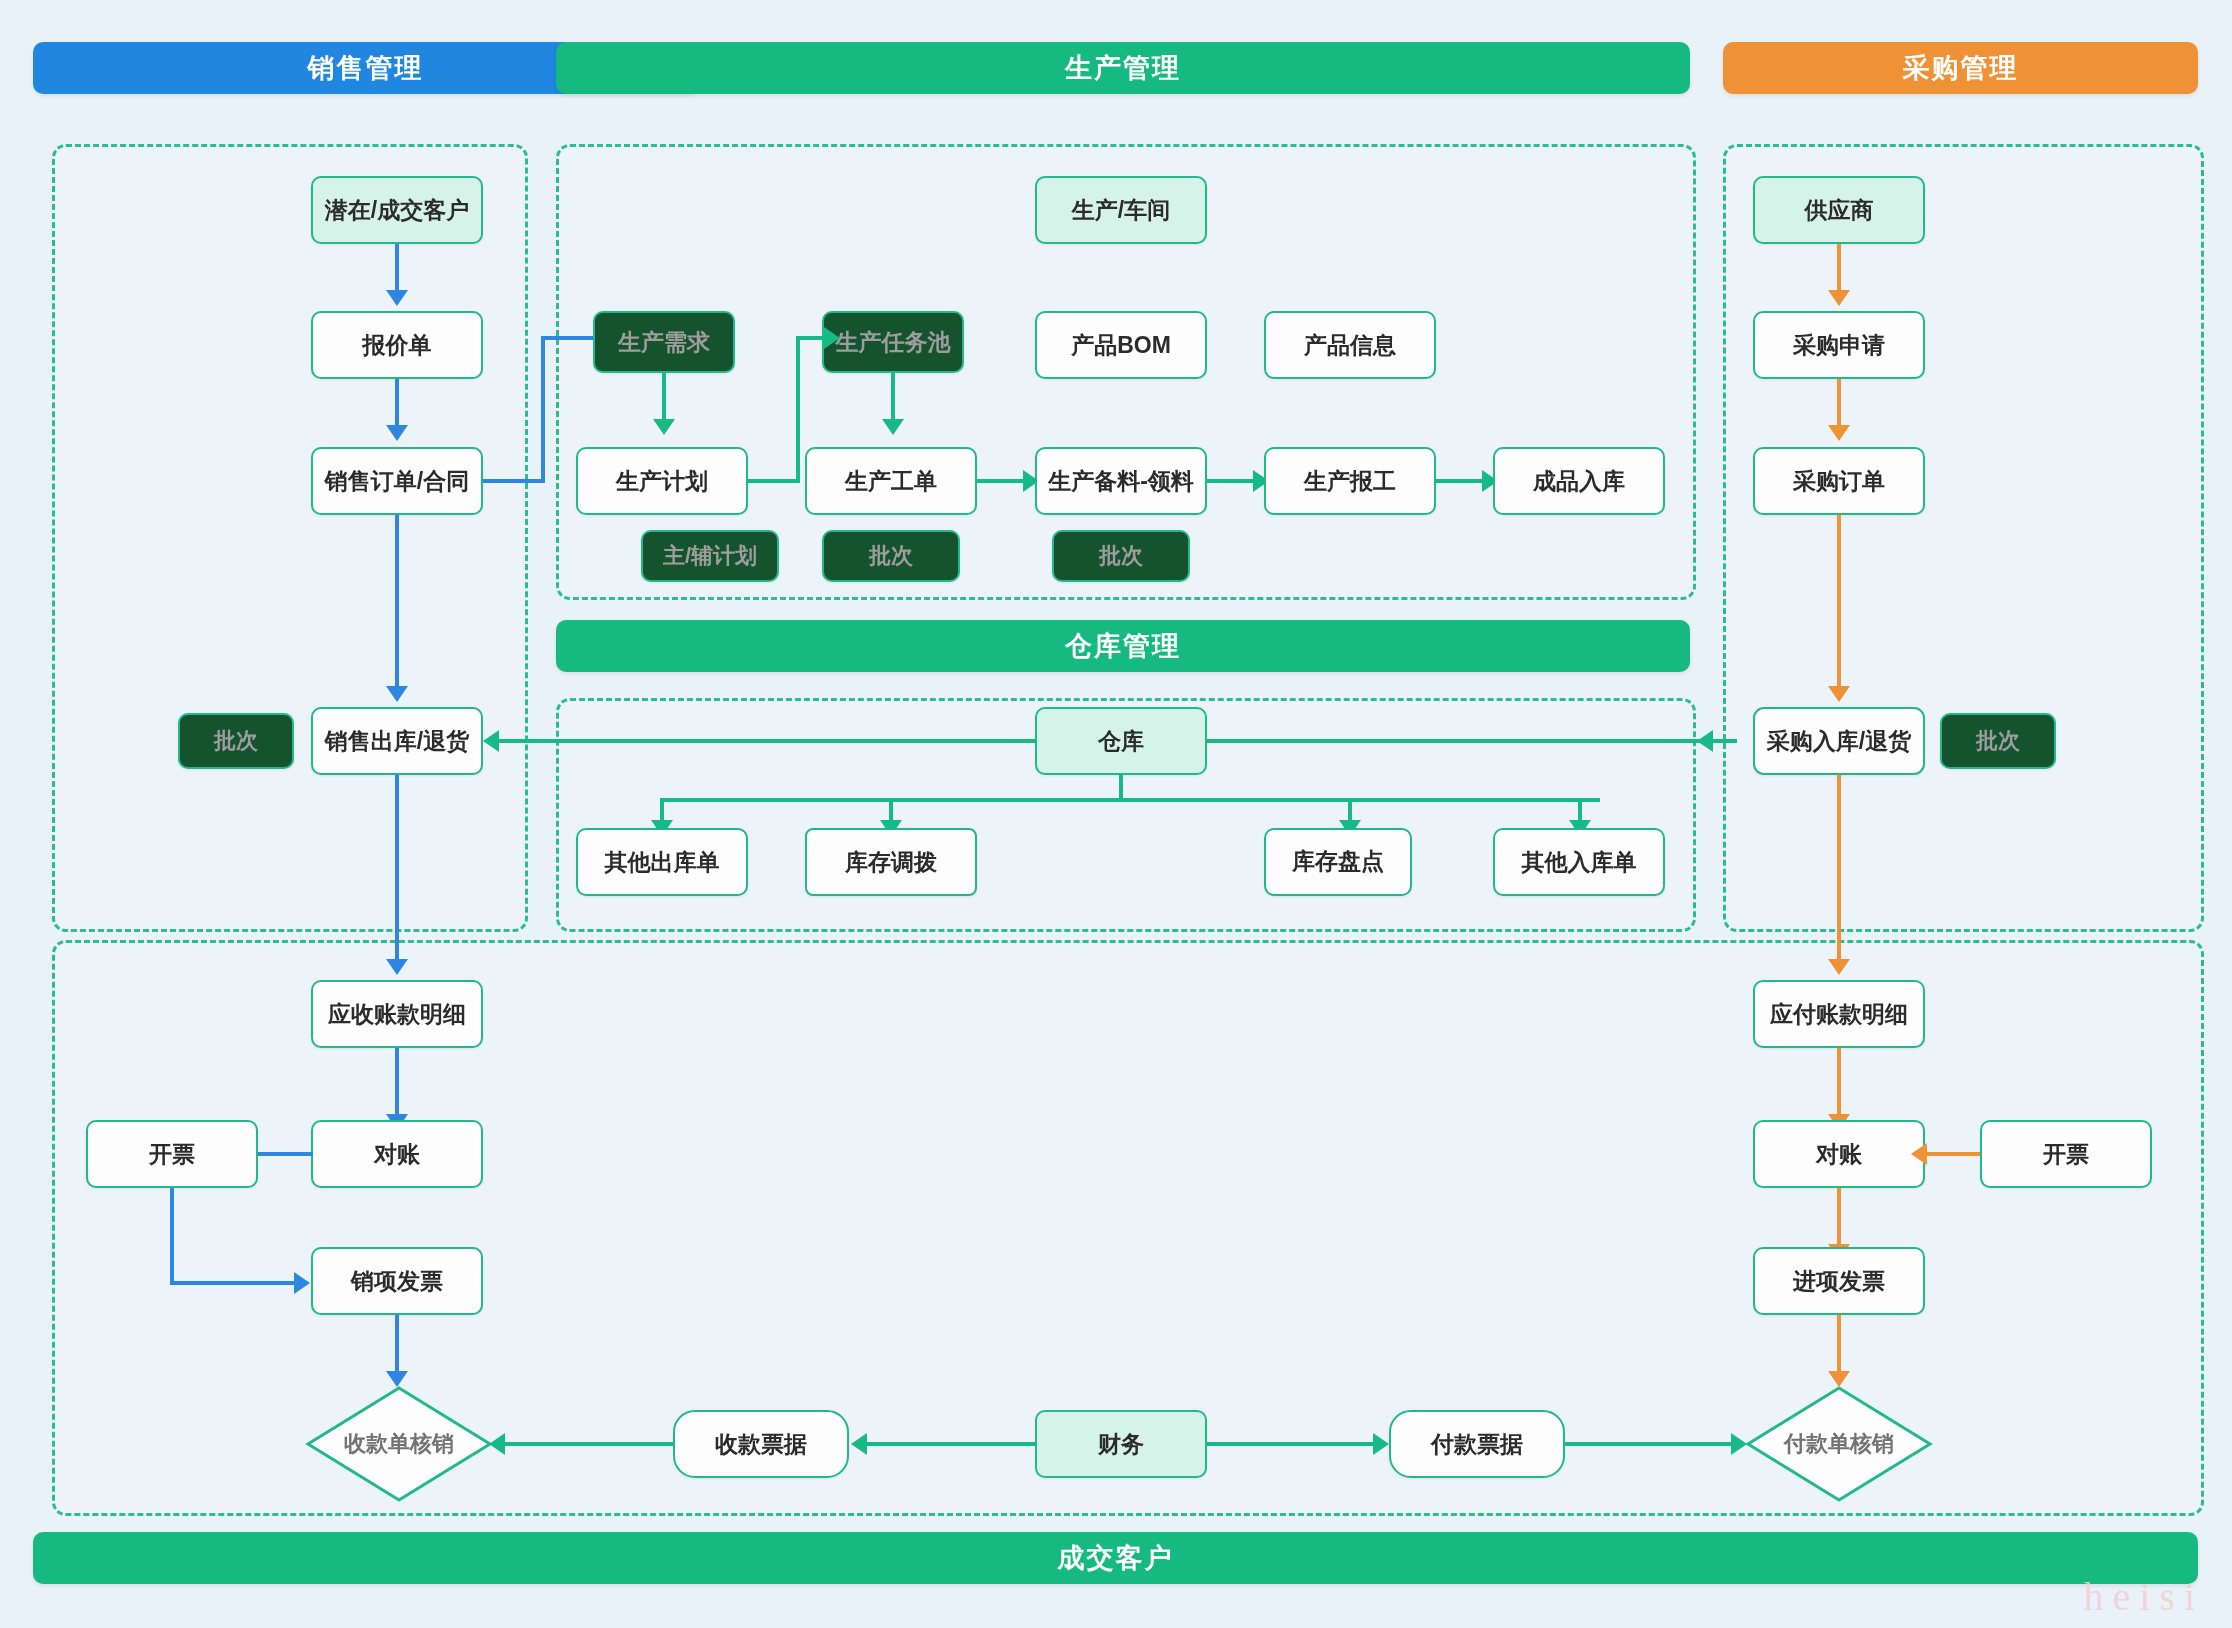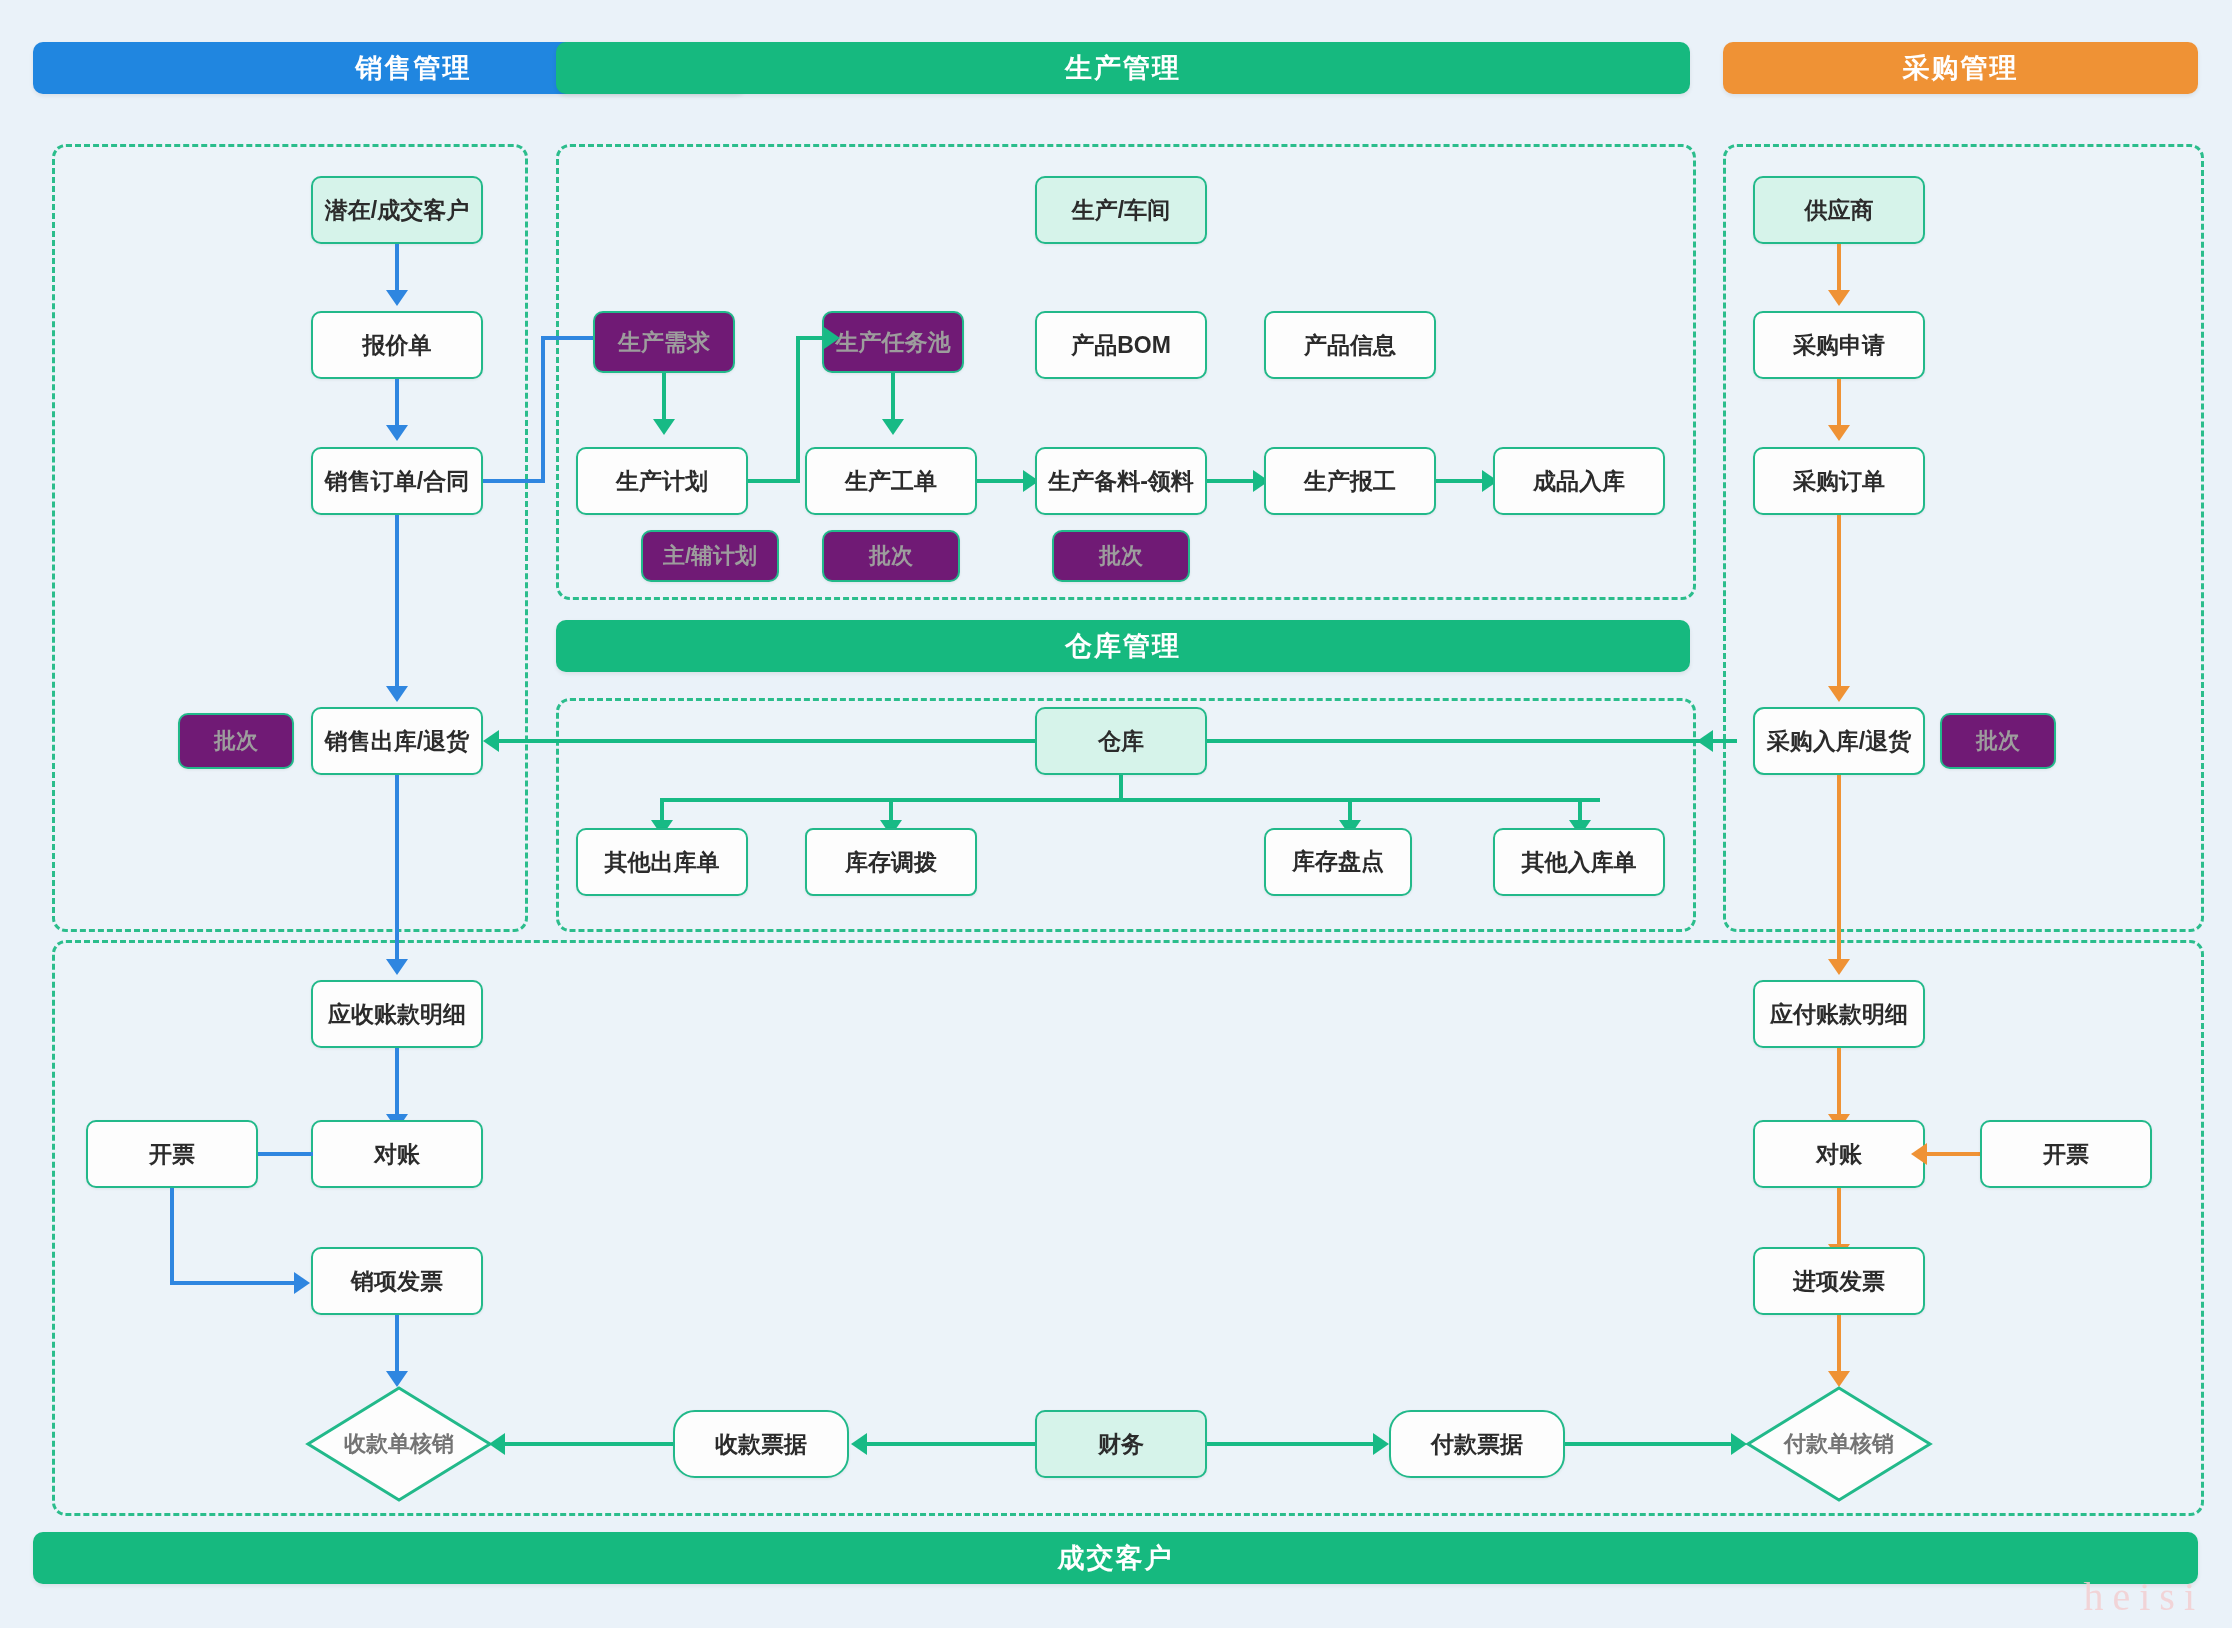--- a/index.html
+++ b/index.html
@@ -31,21 +31,21 @@
   
   .node{
     position:absolute;box-sizing:border-box;
     border:2.5px solid #22b98a;border-radius:10px;background:#fdfdfd;
     display:flex;align-items:center;justify-content:center;
     font-size:23px;color:#2b2b2b;font-weight:bold;
     text-align:center;line-height:1.15;
     box-shadow:0 1px 3px rgba(0,0,0,.07);
   }
   .node.teal{background:#d6f3ea;}
-  .node.gray{background:#701a75;color:#9d9d9d;}
+  .node.gray{background:#14532d;color:#9d9d9d;}
   .node.small{font-size:22px;}
   .node.diamond{
     border:none;background:transparent;box-shadow:none;
   }
   .diamond-shape{
     position:absolute;left:0;top:0;width:100%;height:100%;
   }
   .diamond-label{
     position:relative;z-index:2;font-size:22px;font-weight:bold;color:#737373;
   }
@@ -76,21 +76,21 @@
     font-family:"Liberation Serif","DejaVu Serif",serif;
     font-size:40px;letter-spacing:9px;color:#f3cfd2;opacity:.85;
     user-select:none;
   }
 </style>
 </head>
 <body>
 
 <div id="stage">
 
-  <div class="band blue" style="left:33px;top:42px;width:665px;height:52px;padding-left:48px;">销售管理</div>
+  <div class="band blue" style="left:33px;top:42px;width:665px;height:52px;">销售管理</div>
   <div class="band green" style="left:556px;top:42px;width:1134px;height:52px;">生产管理</div>
   <div class="band orange" style="left:1723px;top:42px;width:475px;height:52px;">采购管理</div>
   <div class="band green" style="left:556px;top:620px;width:1134px;height:52px;">仓库管理</div>
   <div class="band green" style="left:33px;top:1532px;width:2165px;height:52px;">成交客户</div>
 
   <div class="frame" style="left:52px;top:144px;width:470px;height:782px;"></div>
   <div class="frame" style="left:556px;top:144px;width:1134px;height:450px;"></div>
   <div class="frame" style="left:556px;top:698px;width:1134px;height:228px;"></div>
   <div class="frame" style="left:1723px;top:144px;width:475px;height:782px;"></div>
   <div class="frame" style="left:52px;top:940px;width:2146px;height:570px;"></div>

